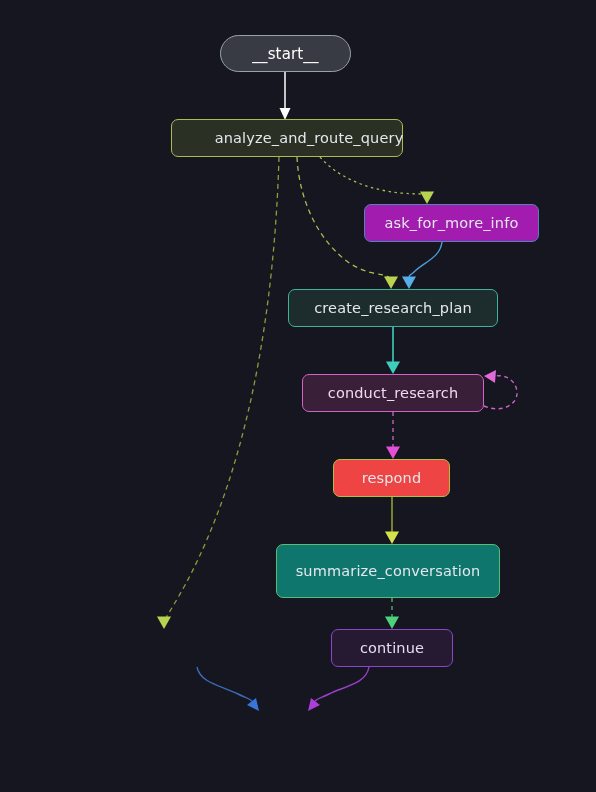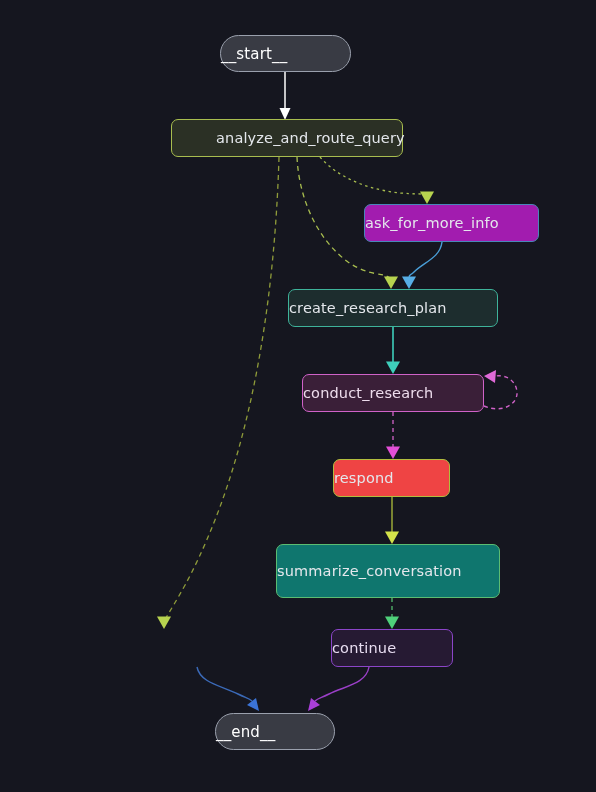--- a/index.html
+++ b/index.html
@@ -25,21 +25,21 @@
     left: 0;
     top: 0;
     width: 596px;
     height: 792px;
   }
   .node {
     position: absolute;
     box-sizing: border-box;
     display: flex;
     align-items: center;
-    justify-content: flex-start;
+    justify-content: center;
     border-style: solid;
     border-width: 1.4px;
     color: #e9eaf0;
     font-size: 14.5px;
     letter-spacing: 0.15px;
     white-space: nowrap;
     z-index: 5;
   }
   .node-terminal {
     border-radius: 999px;
@@ -144,17 +144,14 @@
 
   <div class="node node-box" style="left:276px; top:544px; width:224px; height:54px; border-color:#5bbd72; background:#0f766e; color:#e4e7ec;">
     <span>summarize_conversation</span>
   </div>
 
 
   <div class="node node-box" style="left:331px; top:629px; width:122px; height:38px; border-color:#8b45c8; background:#261a33; color:#e7dcf0;">
     <span>continue</span>
   </div>
 
-  <div class="node node-terminal" style="left:215px; top:713px; width:120px; height:37px; border-color:#9aa0ad; background:#393b44; color:#ffffff;">
-    <span>__end__</span>
-  </div>
 
 </div>
 
 </body></html>

